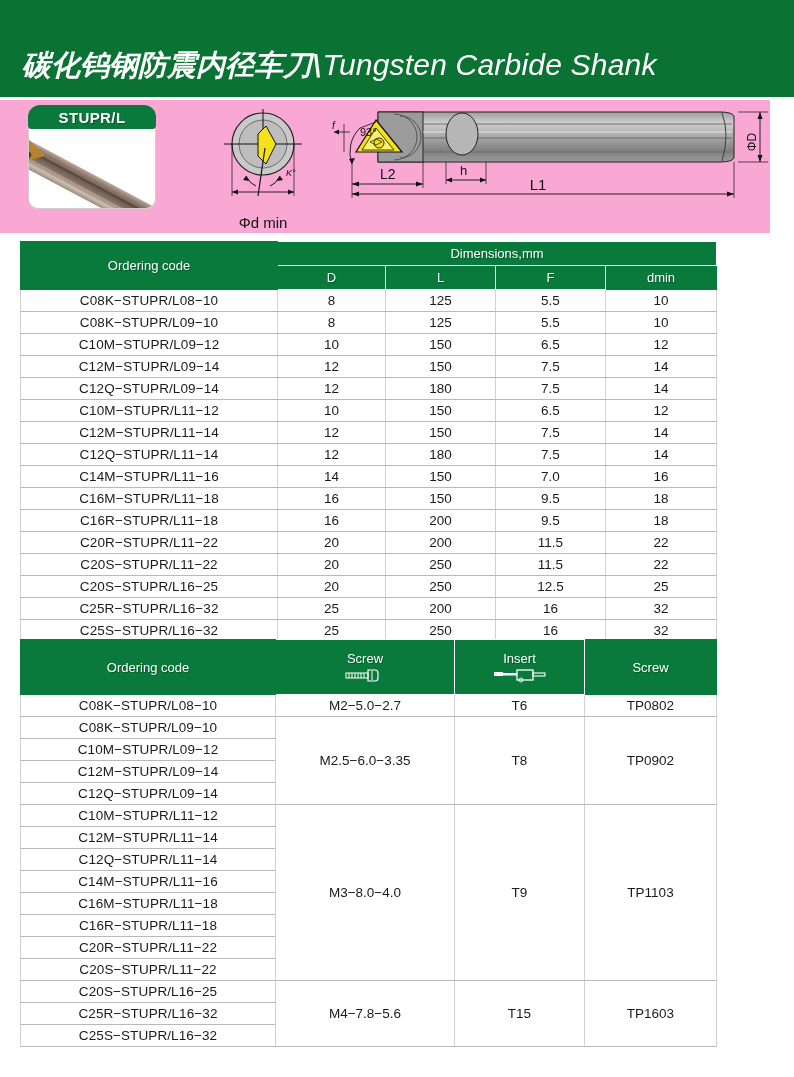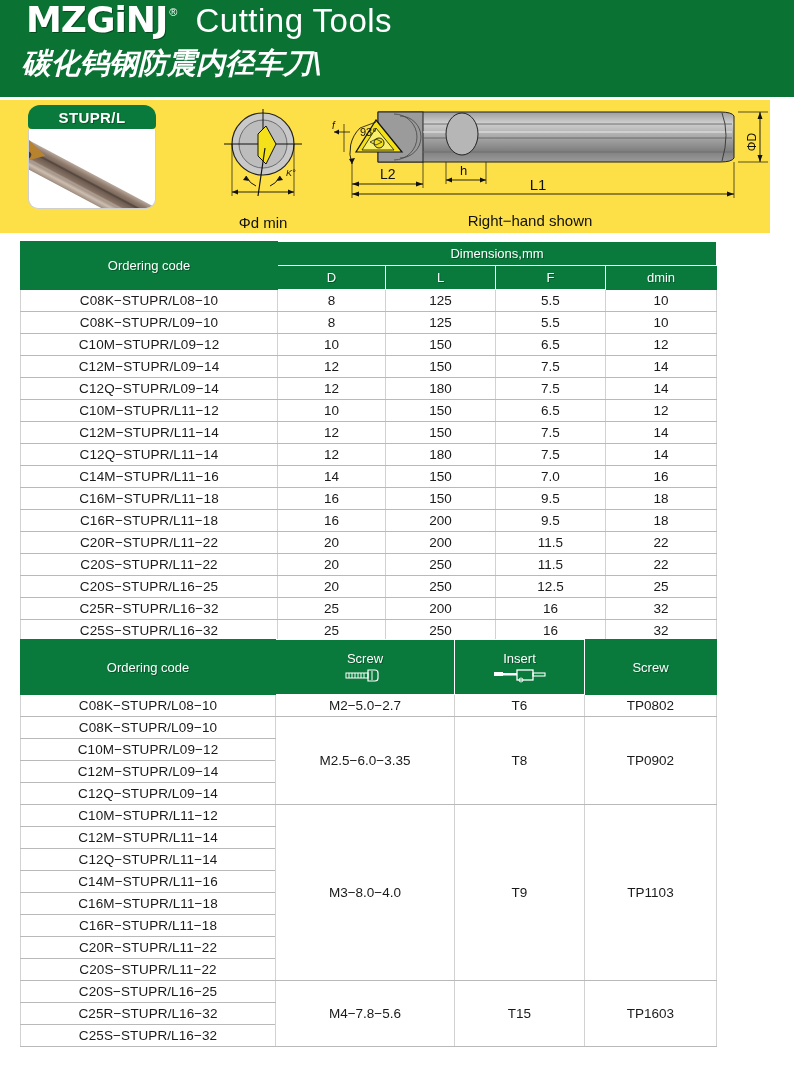--- a/index.html
+++ b/index.html
@@ -92,21 +92,21 @@
     bottom: 0;
     height: 3px;
     background: #ffffff;
   }
 
   
   .figures {
     position: relative;
     width: 770px;
     height: 133px;
-    background: #fde047;
+    background: #f9a8d4;
   }
 
   
   .badge {
     position: absolute;
     left: 28px;
     top: 5px;
     width: 128px;
     height: 105px;
   }
@@ -235,27 +235,23 @@
     display: block;
     margin: 2px auto 0 auto;
     line-height: 0;
   }
 </style>
 </head>
 <body>
 
 <div class="banner">
   <div class="banner-inner">
-    <div class="banner-row1">
-      <span class="logo-text">MZGiNJ</span>
-      <span class="logo-reg">®</span>
-      <span class="banner-sub">Cutting Tools</span>
-    </div>
     <div class="banner-row2">
       <span class="banner-cn">碳化钨钢防震内径车刀\</span>
+      <span class="banner-en">Tungsten Carbide Shank</span>
     </div>
   </div>
   <div class="banner-rule"></div>
 </div>
 
 <div class="figures">
 
   <div class="badge">
     <div class="badge-cap">STUPR/L</div>
     <div class="badge-body">
@@ -361,21 +357,20 @@
       <polygon points="166,78 160,75.5 160,80.5" fill="#111"></polygon>
       <text x="140" y="73" font-family="Liberation Sans, sans-serif" font-size="13" fill="#111">h</text>
 
       <line x1="32" y1="86" x2="32" y2="96" stroke="#111" stroke-width="0.7"></line>
       <line x1="414" y1="60" x2="414" y2="96" stroke="#111" stroke-width="0.7"></line>
       <line x1="32" y1="92" x2="414" y2="92" stroke="#111" stroke-width="0.9"></line>
       <polygon points="32,92 39,89.5 39,94.5" fill="#111"></polygon>
       <polygon points="414,92 407,89.5 407,94.5" fill="#111"></polygon>
       <text x="218" y="88" font-family="Liberation Sans, sans-serif" font-size="15" fill="#111" text-anchor="middle">L1</text>
     </svg>
-    <div class="fig-caption" style="width:400px; margin-top:-4px; padding-left:10px;">Right−hand shown</div>
   </div>
 </div>
 
 <div class="table-wrap" style="top:241px;">
   <table class="spec tbl-outline">
     <colgroup>
       <col style="width:257px">
       <col style="width:108px">
       <col style="width:110px">
       <col style="width:110px">

